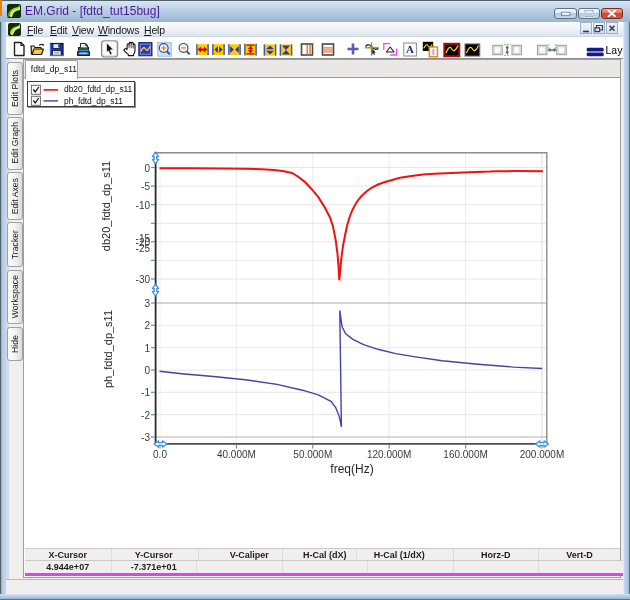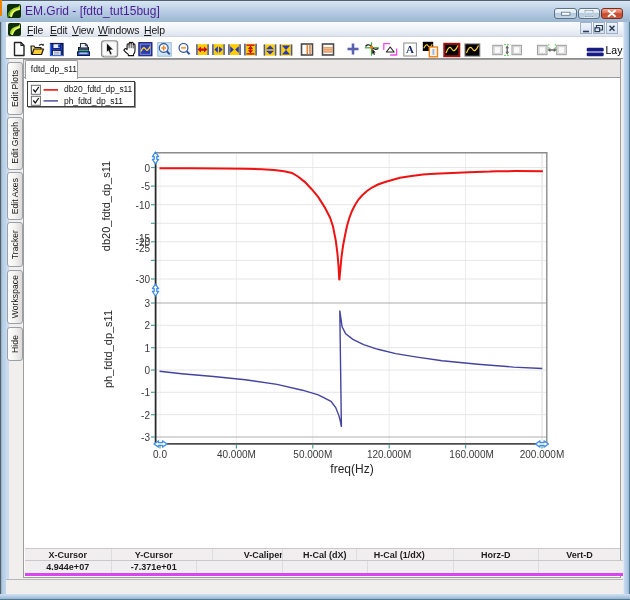--- a/index.html
+++ b/index.html
@@ -108,21 +108,21 @@
     <span>Workspace</span>
   </div>
 <div class="abs vtab" style="top:326.5px;height:34.5px;">
     <span>Hide</span>
   </div>
 
 <div class="abs" id="status">
  <div class="srow" style="top:0;">
   <div class="scell" style="left:0;width:85.5px;border-left:none;">X-Cursor</div>
   <div class="scell" style="left:85.5px;width:85.5px;">Y-Cursor</div>
-  <div class="scell" style="left:187px;width:85.5px;padding-left:16px;">V-Caliper</div>
+  <div class="scell" style="left:173px;width:85.5px;padding-left:16px;">V-Caliper</div>
   <div class="scell" style="left:256.5px;width:85.5px;">H-Cal (dX)</div>
   <div class="scell" style="left:331px;width:85.5px;">H-Cal (1/dX)</div>
   <div class="scell" style="left:427.5px;width:85.5px;">Horz-D</div>
   <div class="scell" style="left:513px;width:82px;">Vert-D</div>
  </div>
  <div class="srow" style="top:12px;border-bottom:3px solid #d946ef;padding-left:32px;">
   <div class="scell" style="left:0;width:85.5px;border-left:none;">4.944e+07</div>
   <div class="scell" style="left:85.5px;width:85.5px;">-7.371e+01</div>
   <div class="scell" style="left:171px;width:85.5px;"></div>
   <div class="scell" style="left:256.5px;width:85.5px;"></div>
@@ -150,21 +150,21 @@
 <div class="abs ylab" style="left:126px;top:342.7px;">1</div>
 <div class="abs ylab" style="left:126px;top:365px;">0</div>
 <div class="abs ylab" style="left:126px;top:387.3px;">-1</div>
 <div class="abs ylab" style="left:126px;top:409.7px;">-2</div>
 <div class="abs ylab" style="left:126px;top:432px;">-3</div>
 
 <div class="abs xlab" style="left:150px;top:449px;width:20px;">0.0</div>
 <div class="abs xlab" style="left:206.4px;top:449px;">40.000M</div>
 <div class="abs xlab" style="left:282.8px;top:449px;">50.000M</div>
 <div class="abs xlab" style="left:359.2px;top:449px;">120.000M</div>
-<div class="abs xlab" style="left:435.6px;top:449px;margin-left:6px;">160.000M</div>
+<div class="abs xlab" style="left:435.6px;top:449px;">160.000M</div>
 <div class="abs xlab" style="left:512px;top:449px;">200.000M</div>
 
 <div class="abs axlab" style="left:106px;top:206px;transform:translate(-50%,-50%) rotate(-90deg);">db20_fdtd_dp_s11</div>
 <div class="abs axlab" style="left:108px;top:348.5px;transform:translate(-50%,-50%) rotate(-90deg);">ph_fdtd_dp_s11</div>
 <div class="abs axlab" style="left:352px;top:469px;transform:translate(-50%,-50%);font-size:12px;">freq(Hz)</div>
 
 <svg width="630" height="600" viewBox="0 0 630 600">
 
 <g id="plot">
 

